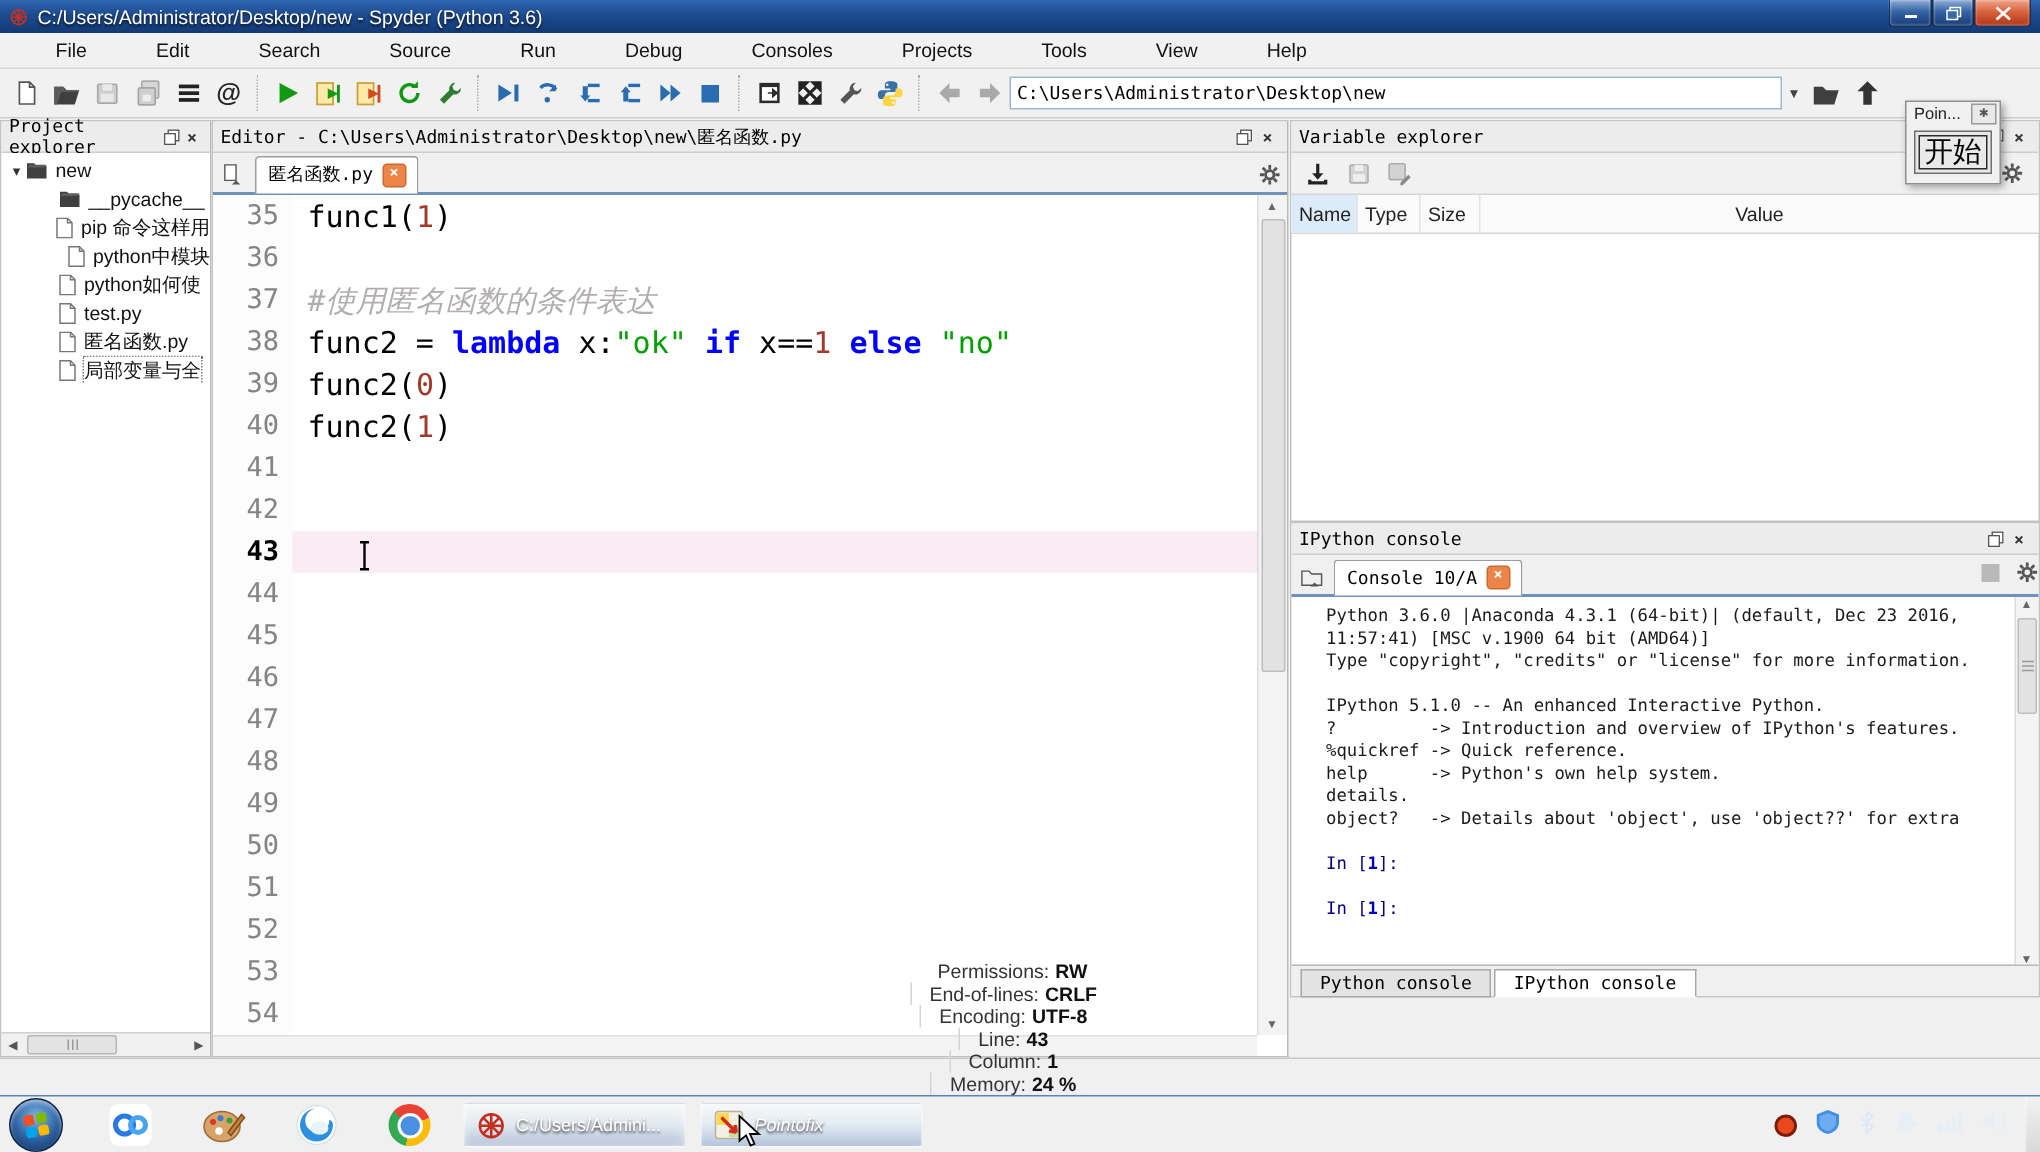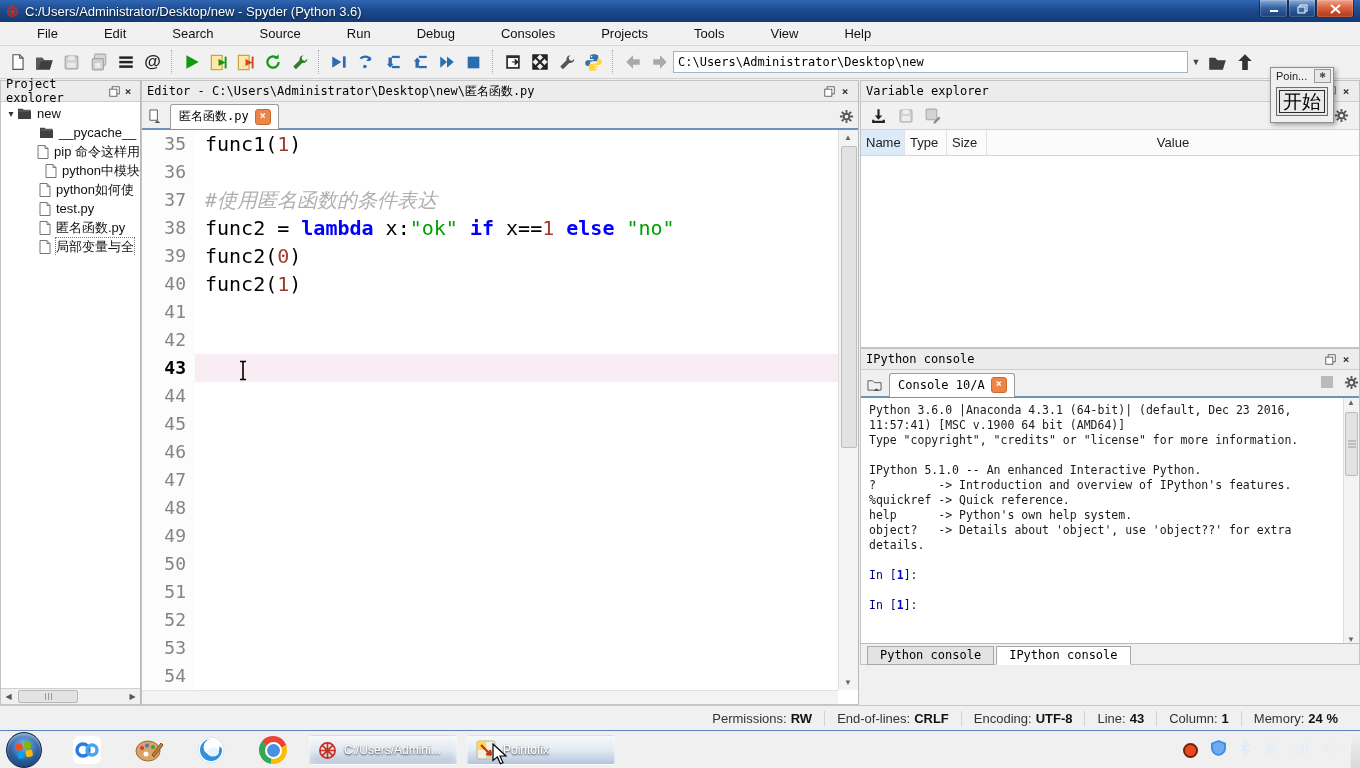--- a/index.html
+++ b/index.html
@@ -91,34 +91,34 @@
   .vtools{height:27px;background:#f1f1f1;border-bottom:1px solid #d5d5d5;display:flex;align-items:center;padding:0 4px;}
   .vcols{display:flex;height:25px;background:#fbfbfb;border-bottom:1px solid #d5d5d5;font-size:13px;color:#222;align-items:center;}
   .vcol{padding:0 5px;border-right:1px solid #e2e2e2;height:100%;display:flex;align-items:center;box-sizing:border-box;}
   .vcol.name{background:#dcebf9;width:44px;}
   .vcol.type{width:42px;}
   .vcol.size{width:40px;}
   .vcol.value{flex:1;justify-content:center;border-right:none;}
 
   #ipycon{left:860px;top:348px;width:500px;height:317px;background:#fff;}
   #conbody{position:absolute;left:0;top:49px;right:16px;bottom:20px;overflow:hidden;
-    font-family:"DejaVu Sans Mono",monospace;font-size:11.5px;padding:5px 0 0 8px;color:#1a1a1a;}
+    font-family:"DejaVu Sans Mono",monospace;font-size:11.5px;padding:5px 0 0 23px;color:#1a1a1a;}
   .conline{white-space:pre;min-height:15px;line-height:15px;}
   .conline.prompt{color:#00007f;}
   .conline.prompt b{color:#0000c4;}
   .conscroll{position:absolute;top:49px;right:0;width:15px;bottom:20px;background:#f3f3f3;border-left:1px solid #ddd;}
   .btabs{position:absolute;left:0;bottom:0;right:0;height:20px;background:#f0f0f0;border-top:1px solid #b9b9b9;
     display:flex;align-items:flex-end;padding-left:6px;font:12px "DejaVu Sans Mono",monospace;}
   .btab{padding:1px 12px 2px;border:1px solid #a8a8a8;background:#e3e3e3;margin-right:2px;position:relative;top:1px;}
   .btab.active{background:#fff;border-bottom:1px solid #fff;z-index:2;}
 
   
   #statusbar{position:absolute;left:0;top:705px;width:1360px;height:25px;background:#f0f0f0;
     border-top:1px solid #c8c8c8;display:flex;align-items:center;justify-content:flex-end;
-    font-size:13px;color:#333;box-sizing:border-box;padding-right:10px;}
+    font-size:13px;color:#333;box-sizing:border-box;padding-right:10px;flex-direction:column;}
   .sbitem{padding:0 12px;border-left:1px solid #d3d3d3;white-space:nowrap;}
   .sbitem:first-child{border-left:none;}
   .sbitem b{color:#111;margin-left:4px;}
 
   
   #taskbar{position:absolute;left:0;top:730px;width:1360px;height:38px;
     background:linear-gradient(180deg,#5d8cc7 0%,#2d5license 0%,#2d5a96 10%,#1c3c70 50%,#14294f 100%);
     border-top:1px solid #5a84b8;display:flex;align-items:center;}
   .orb{width:34px;height:34px;border-radius:50%;margin:0 14px 0 6px;
     background:radial-gradient(circle at 50% 35%,#7db7e8 0%,#2c5e9e 55%,#123057 100%);
@@ -691,22 +691,22 @@
     </div>
     <div id="conbody">
         <div class="conline">Python 3.6.0 |Anaconda 4.3.1 (64-bit)| (default, Dec 23 2016,</div>
         <div class="conline">11:57:41) [MSC v.1900 64 bit (AMD64)]</div>
         <div class="conline">Type "copyright", "credits" or "license" for more information.</div>
         <div class="conline">&nbsp;</div>
         <div class="conline">IPython 5.1.0 -- An enhanced Interactive Python.</div>
         <div class="conline">?         -&gt; Introduction and overview of IPython's features.</div>
         <div class="conline">%quickref -&gt; Quick reference.</div>
         <div class="conline">help      -&gt; Python's own help system.</div>
+        <div class="conline">details.</div>
         <div class="conline">object?   -&gt; Details about 'object', use 'object??' for extra</div>
-        <div class="conline">details.</div>
         <div class="conline">&nbsp;</div>
         <div class="conline prompt">In [<b>1</b>]:</div>
         <div class="conline">&nbsp;</div>
         <div class="conline prompt">In [<b>1</b>]:</div>
       </div>
     <div class="conscroll">
       <div class="up" style="position:absolute;top:0;width:14px;text-align:center;font-size:8px;color:#666;">▲</div>
       <div class="vthumb" style="top:14px;height:62px;left:1px;width:11px;display:flex;align-items:center;justify-content:center;">
         <svg width="8" height="10" viewBox="0 0 8 10">
             <g stroke="#9a9a9a">
@@ -774,21 +774,21 @@
     </div>
     <div class="taskbtn active">
       <svg width="19" height="19" viewBox="0 0 16 16">
           <g stroke="#c4301f" stroke-width="1.4" fill="none">
         <circle cx="8" cy="8" r="6.4"></circle>
             <path d="M1.5 8h13M8 1.5v13M3.4 3.4l9.2 9.2M12.6 3.4L3.4 12.6"></path>
           </g>
         </svg>
       <span>C:/Users/Admini...</span>
     </div>
-    <div class="taskbtn" style="background:linear-gradient(180deg,rgba(255,255,255,.55),rgba(200,225,245,.35) 50%,rgba(90,130,190,.4));">
+    <div class="taskbtn" style="background:linear-gradient(180deg,rgba(255,255,255,.55),rgba(200,225,245,.35) 50%,rgba(90,130,190,.4));font-style:italic;">
       <svg width="20" height="20" viewBox="0 0 20 20">
           <rect x="1" y="1" width="18" height="18" rx="2" fill="#f3efe2" stroke="#b9b29a"></rect>
         <rect x="2" y="2" width="8" height="8" fill="#ffd84d"></rect>
           <rect x="10" y="10" width="8" height="8" fill="#bfe3a0"></rect>
         <path d="M5 5l10 10M15 15l-1-5m1 5l-5-1" stroke="#d42a1c" stroke-width="2.2" fill="none"></path>
         </svg>
       <span>Pointofix</span>
     </div>
     <div class="tray">
       <span style="width:15px;height:15px;border-radius:50%;background:#e8491d;border:2px solid #7e1d07;box-sizing:border-box;display:inline-block;"></span>

